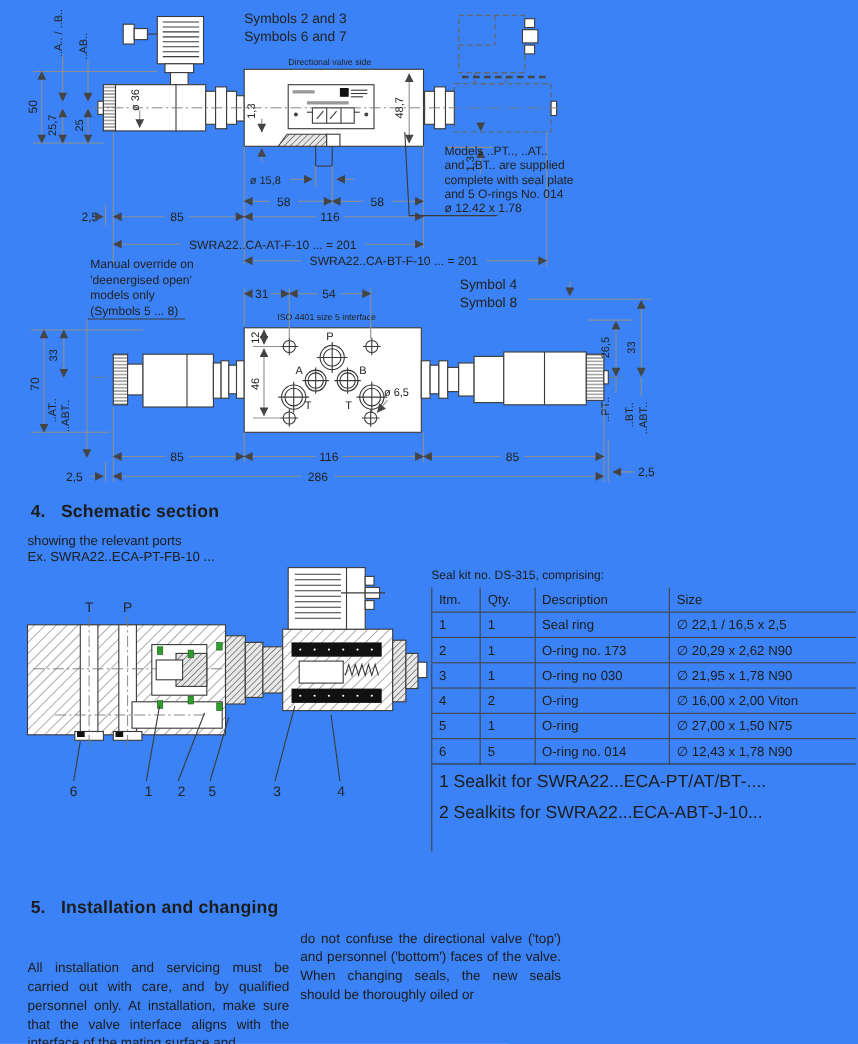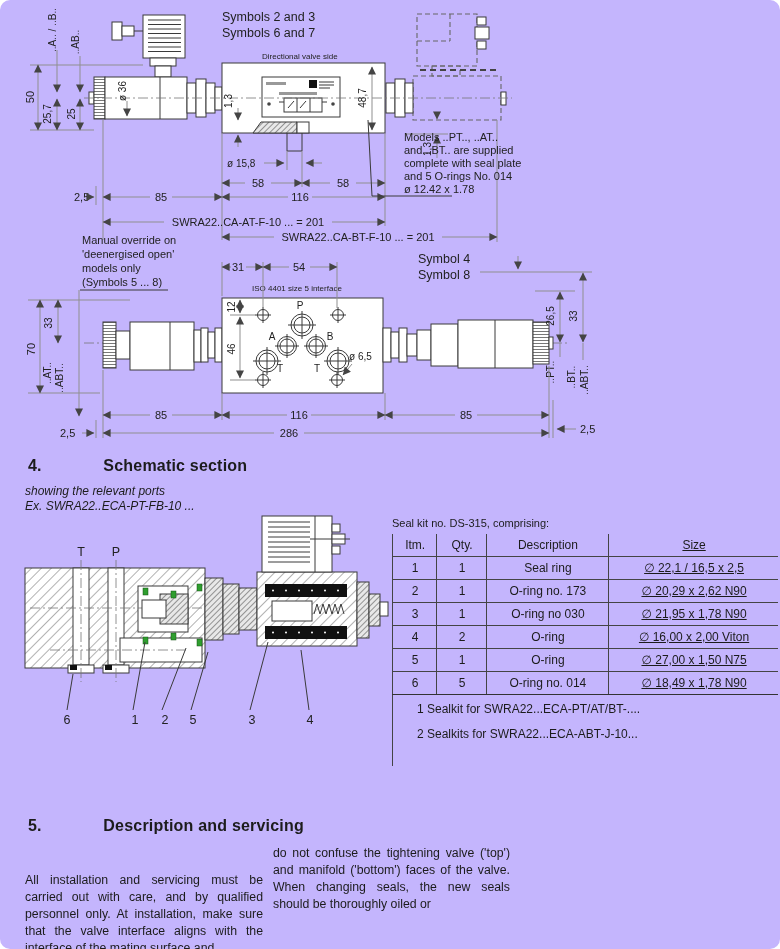--- a/index.html
+++ b/index.html
@@ -1,41 +1,41 @@
 <!DOCTYPE html>
 <html><head>
 <meta charset="utf-8">
 <style>
   html,body{margin:0;padding:0;background:#fff;}
-  .page{position:relative;width:780px;height:949px;background:#c4b5fd;overflow:hidden;
-        font-family:"Liberation Sans",sans-serif;color:#1c1c1c;border-radius:10px;}
+  .page{position:relative;width:780px;height:949px;background:#3b82f6;overflow:hidden;
+        font-family:"Liberation Sans",sans-serif;color:#1c1c1c;}
   .abs{position:absolute;}
   svg text{font-family:"Liberation Sans",sans-serif;fill:#222;}
   .t8{font-size:8px;} .t10{font-size:10px;} .t11{font-size:11px;} .t12{font-size:12.5px;}
   .p{stroke:#3a3a3a;stroke-width:1;fill:none;}
   .pf{stroke:#3a3a3a;stroke-width:1;fill:#fff;}
   .d{stroke:#8f8f8f;stroke-width:1;fill:none;}
   .dsh{stroke:#666;stroke-width:1.1;fill:none;stroke-dasharray:5 3;}
   .cl{stroke:#777;stroke-width:0.8;fill:none;stroke-dasharray:10 3 2 3;}
   .dk{fill:#111;stroke:none;}
   .gray{fill:#999;stroke:none;}
   .seal{fill:#2f9e2f;stroke:#145214;stroke-width:0.5;}
   
   .h-num{font-size:16px;font-weight:bold;margin-right:14px;}
-  .h-title{font-size:16px;font-weight:bold;letter-spacing:.2px;margin-left:48px;}
-  .sub{font-size:12px;line-height:15px;font-style:italic;}
+  .h-title{font-size:16px;font-weight:bold;letter-spacing:.2px;}
+  .sub{font-size:12px;line-height:15px;}
   .bodycol{font-size:12.3px;line-height:17px;text-align:justify;}
   
   .tbl-title{font-size:11px;margin-bottom:5px;}
   table.seal{border-collapse:collapse;border-left:1px solid #444;font-size:12px;}
   table.seal td,table.seal th{border-bottom:1px solid #444;border-right:1px solid #444;
-       padding:3px 5px 3px 6px;text-align:center;font-weight:normal;height:16px;white-space:nowrap;}
-  table.seal td:last-child,table.seal th:last-child{border-right:none;text-decoration:underline;}
+       padding:3px 5px 3px 6px;text-align:left;font-weight:normal;height:16px;white-space:nowrap;}
+  table.seal td:last-child,table.seal th:last-child{border-right:none;}
   table.seal tr.last td{border-bottom:1.6px solid #333;}
-  .fnotes{border-left:1px solid #444;padding:7px 0 14px 24px;font-size:12px;}
+  .fnotes{border-left:1px solid #444;padding:7px 0 14px 6px;font-size:16px;}
   .fnotes div{margin-bottom:11px;}
 </style>
 </head>
 <body>
 
 <div class="page">
 
 <svg class="abs" style="left:0;top:0" width="780" height="455" viewBox="0 0 780 455">
   <defs>
     <marker id="ar" viewBox="0 0 10 10" refX="9.5" refY="5" markerWidth="9" markerHeight="8" orient="auto-start-reverse">
@@ -500,29 +500,29 @@
     <tr>
       <td>5</td>
       <td>1</td>
       <td>O-ring</td>
       <td>∅ 27,00 x 1,50 N75</td>
     </tr>
     <tr class="last">
       <td>6</td>
       <td>5</td>
       <td>O-ring no. 014</td>
-      <td>∅ 18,49 x 1,78 N90</td>
+      <td>∅ 12,43 x 1,78 N90</td>
     </tr>
   </tbody>
       </table>
   <div class="fnotes">
     <div>1 Sealkit for SWRA22...ECA-PT/AT/BT-....</div>
     <div>2 Sealkits for SWRA22...ECA-ABT-J-10...</div>
   </div>
 </div>
 
 <div class="abs" style="left:28px;top:817px">
-  <span class="h-num">5.</span><span class="h-title">Description and servicing</span>
+  <span class="h-num">5.</span><span class="h-title">Installation and changing</span>
 </div>
 <div class="abs bodycol" style="left:25px;top:872px;width:238px">All installation and servicing must be carried out with care, and by qualified personnel only. At installation, make sure that the valve interface aligns with the interface of the mating surface and</div>
-<div class="abs bodycol" style="left:273px;top:845px;width:237px">do not confuse the tightening valve ('top') and manifold ('bottom') faces of the valve. When changing seals, the new seals should be thoroughly oiled or</div>
+<div class="abs bodycol" style="left:273px;top:845px;width:237px">do not confuse the directional valve ('top') and personnel ('bottom') faces of the valve. When changing seals, the new seals should be thoroughly oiled or</div>
 
 </div>
 
 </body></html>

